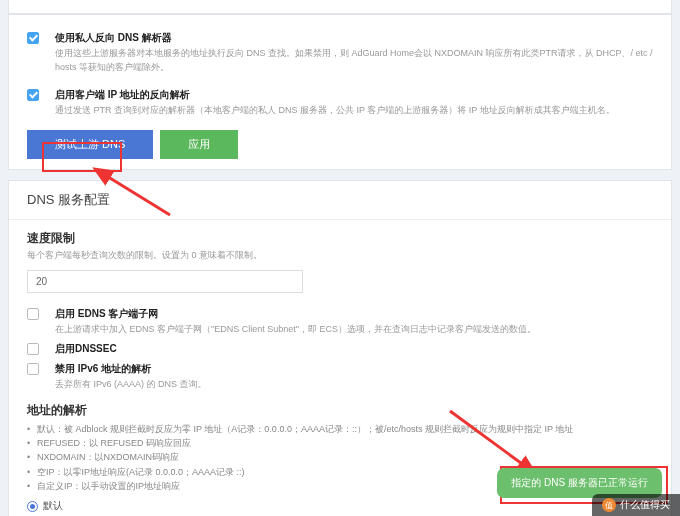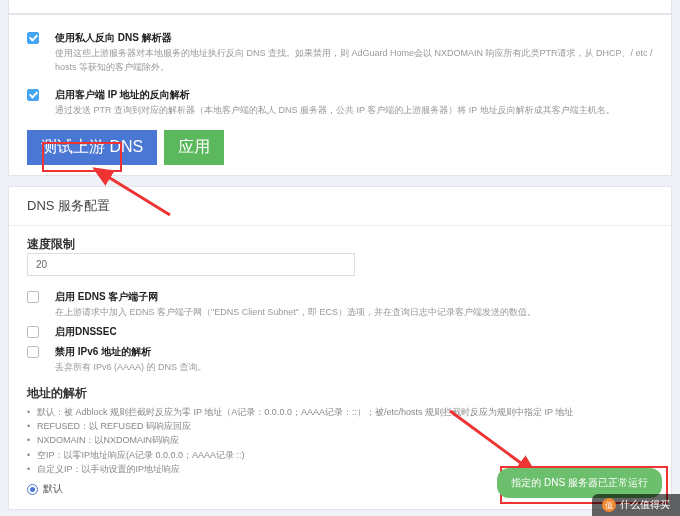--- a/index.html
+++ b/index.html
@@ -6,38 +6,38 @@
 body{font-family:Arial,"Microsoft YaHei",sans-serif;background:#eef1f5;font-size:11px;color:#333;width:680px;height:516px;overflow:hidden;position:relative}
 .card{background:#fff;border:1px solid #e1e4e8;margin:0 8px 10px 8px}
 .pad{padding:10px 18px}
 .textarea-bottom{margin:0 8px;background:#fff;border:1px solid #e1e4e8;border-top:none;height:14px}
 .chk-row{display:flex;gap:16px;margin:6px 0}
 .chk{width:12px;height:12px;border:1px solid #bbb;border-radius:2px;flex-shrink:0;margin-top:1px;position:relative}
 .chk.checked{background:#46a4f5;border-color:#46a4f5}
 .chk.checked:after{content:"";position:absolute;left:3px;top:0px;width:3px;height:6px;border:solid #fff;border-width:0 2px 2px 0;transform:rotate(45deg)}
 .chk-label{font-weight:600;color:#222;font-size:10px}
 .chk-desc{color:#999;font-size:9px;line-height:1.5;margin-top:2px}
-.btn{display:inline-block;padding:7px 14px;border:none;color:#fff;font-size:16px;cursor:pointer;margin-right:4px}
+.btn{display:inline-block;padding:7px 28px;border:none;color:#fff;font-size:11px;cursor:pointer;margin-right:4px}
 .btn-primary{background:#4a77d4}
 .btn-success{background:#5cb85c}
 .section-title{font-size:13px;color:#444;padding:10px 18px;border-bottom:1px solid #eee}
 .sub-title{font-size:12px;color:#333;font-weight:600}
 .sub-desc{font-size:9px;color:#999;margin:2px 0 8px 0}
-.input{width:328px;padding:5px 8px;border:1px solid #ddd;font-size:10px;color:#666}
+.input{width:276px;padding:5px 8px;border:1px solid #ddd;font-size:10px;color:#666}
 .bullets{font-size:9px;color:#888;line-height:1.6;margin:3px 0 6px 0}
 .bullets li{list-style:none;padding-left:10px;position:relative}
 .bullets li:before{content:"•";position:absolute;left:0}
 .radio-row{display:flex;align-items:center;gap:5px;margin:3px 0}
 .radio{width:11px;height:11px;border:1px solid #bbb;border-radius:50%;flex-shrink:0;position:relative}
 .radio.sel{border-color:#4a77d4}
 .radio.sel:after{content:"";position:absolute;left:2px;top:2px;width:5px;height:5px;background:#4a77d4;border-radius:50%}
 .radio-label{font-size:10px;color:#555}
 .red-box{border:2px solid #e33;position:absolute}
 .arrow{position:absolute;pointer-events:none}
-.toast{position:absolute;right:18px;bottom:18px;background:#6cbf6c;color:#fff;padding:8px 14px;font-size:10px;border-radius:12px}
+.toast{position:absolute;right:18px;bottom:18px;background:#6cbf6c;color:#fff;padding:8px 14px;font-size:10px;border-radius:7px}
 .watermark{position:absolute;right:0;bottom:0;background:rgba(0,0,0,0.6);color:#fff;font-size:10px;padding:4px 10px;border-top-left-radius:6px;display:flex;align-items:center;gap:4px}
 .watermark .dot{width:14px;height:14px;background:#e83;border-radius:50%;display:flex;align-items:center;justify-content:center;font-size:8px}
 </style>
 </head>
 <body>
 
 <div class="textarea-bottom"></div>
 
 <div class="card pad">
   <div class="chk-row">
@@ -57,20 +57,21 @@
   <div style="margin-top:12px">
     <button class="btn btn-primary">测试上游 DNS</button>
     <button class="btn btn-success">应用</button>
   </div>
 </div>
 
 <div class="card">
   <div class="section-title">DNS 服务配置</div>
   <div class="pad">
     <div class="sub-title">速度限制</div>
+    <div class="sub-desc">每个客户端每秒查询次数的限制。设置为 0 意味着不限制。</div>
     <input class="input" value="20" style="">
 
     <div class="chk-row" style="margin-top:14px">
       <div class="chk"></div>
       <div>
         <div class="chk-label">启用 EDNS 客户端子网</div>
         <div class="chk-desc">在上游请求中加入 EDNS 客户端子网（"EDNS Client Subnet"，即 ECS）选项，并在查询日志中记录客户端发送的数值。</div>
       </div>
     </div>
     <div class="chk-row">

